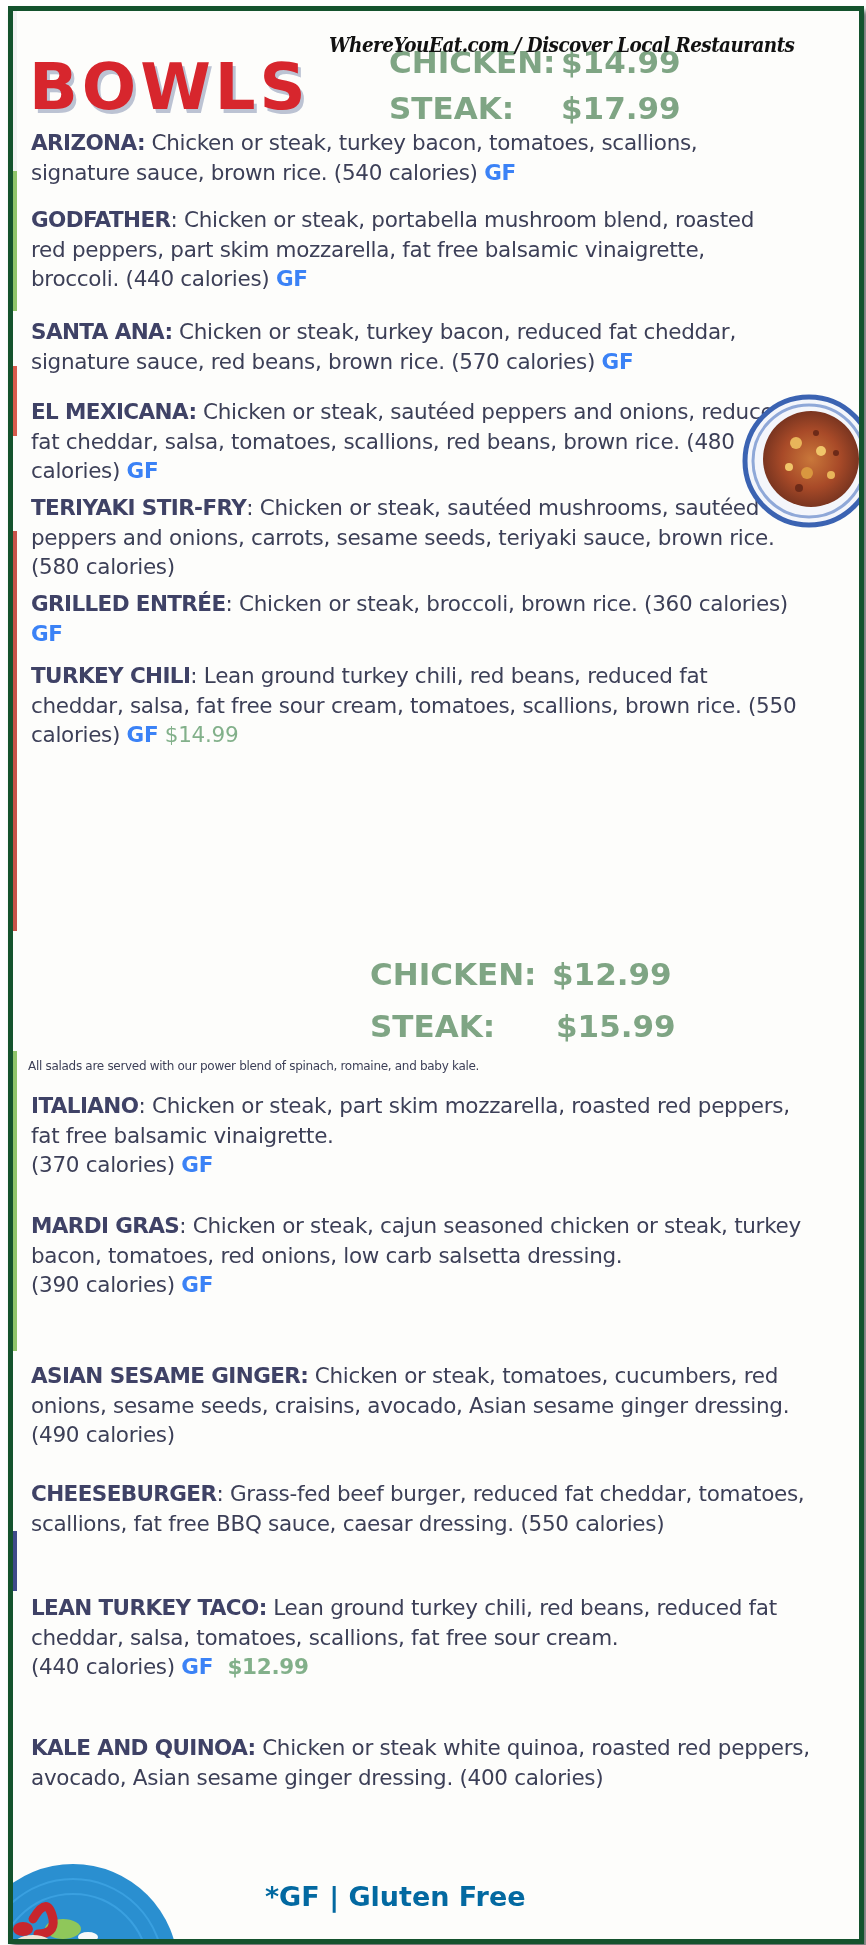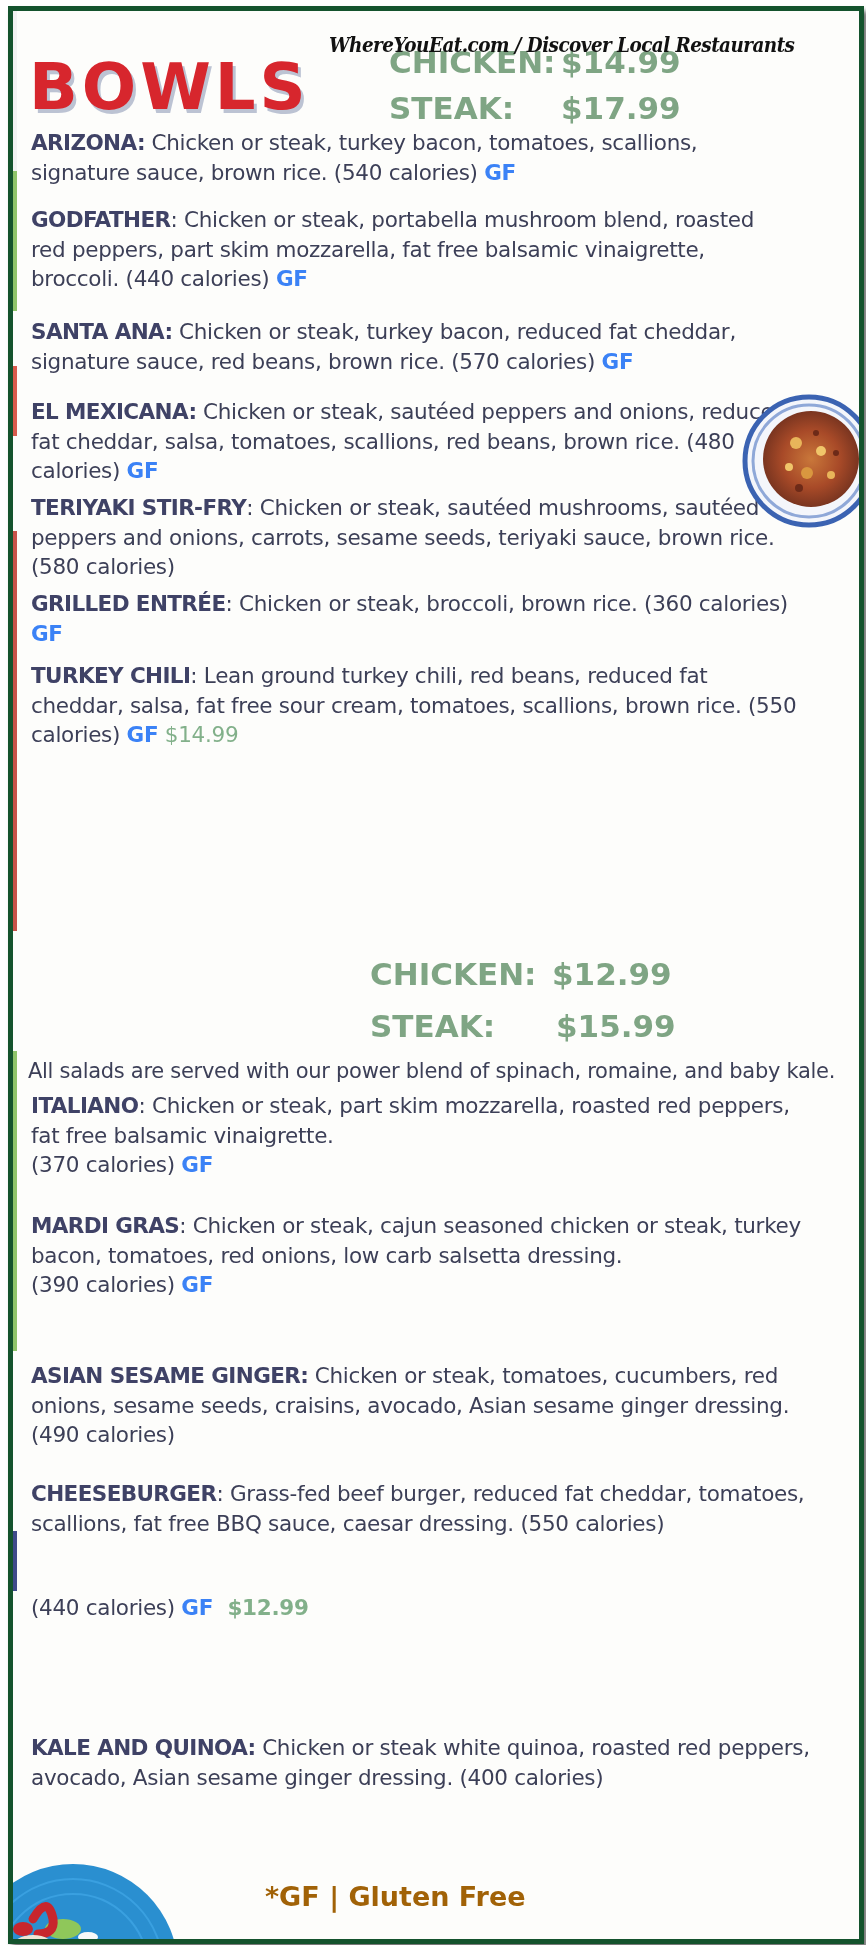--- a/index.html
+++ b/index.html
@@ -64,31 +64,31 @@
       color: #3c3f57;
       letter-spacing: -0.3px;
     }
     .item .name { font-weight: bold; color: #3f4266; letter-spacing: -0.6px; }
     .item .gf { font-weight: bold; color: #3b82f6; }
     .item .price-tag { color: #82b08a; }
     .item .price-tag.bold { font-weight: bold; }
     .note {
       position: absolute;
       left: 15px; top: 1048px;
-      font-size: 21px;
+      font-size: 12px;
       color: #3c3f57;
       letter-spacing: -0.3px;
       white-space: nowrap;
     }
     .footer-legend {
       position: absolute;
       left: 252px; top: 1870px;
       font-size: 27px;
       font-weight: bold;
-      color: #a16207;
+      color: #0369a1;
       white-space: nowrap;
     }
     .bowl-photo {
       position: absolute;
       left: 728px; top: 382px;
       width: 135px; height: 135px;
     }
     .salad-photo {
       position: absolute;
       left: -20px; top: 1848px;
@@ -195,20 +195,21 @@
 
   <div class="item" style="top:1350px;width:790px;">
     <span class="name">ASIAN SESAME GINGER:</span><span> Chicken or steak, tomatoes, cucumbers, red onions, sesame seeds, craisins, avocado, Asian sesame ginger dressing. (490 calories)</span>
   </div>
 
   <div class="item" style="top:1468px;width:830px;">
     <span class="name">CHEESEBURGER</span><span>: Grass-fed beef burger, reduced fat cheddar, tomatoes, scallions, fat free BBQ sauce, caesar dressing. (550 calories)</span>
   </div>
 
   <div class="item" style="top:1582px;width:830px;">
+    <div><span class="name">LEAN TURKEY TACO:</span><span> Lean ground turkey chili, red beans, reduced fat cheddar, salsa, tomatoes, scallions, fat free sour cream.</span></div>
     <div><span>(440 calories) </span><span class="gf">GF</span><span class="price-tag bold" style="white-space:pre;">  $12.99</span></div>
   </div>
 
   <div class="item" style="top:1722px;width:835px;">
     <span class="name">KALE AND QUINOA:</span><span> Chicken or steak white quinoa, roasted red peppers, avocado, Asian sesame ginger dressing. (400 calories)</span>
   </div>
 
   <svg class="salad-photo" viewBox="0 0 190 190">
     <circle cx="80" cy="110" r="105" fill="#2a8fd0"></circle>
     <circle cx="80" cy="110" r="90" fill="none" stroke="#3aa0e0" stroke-width="2"></circle>

